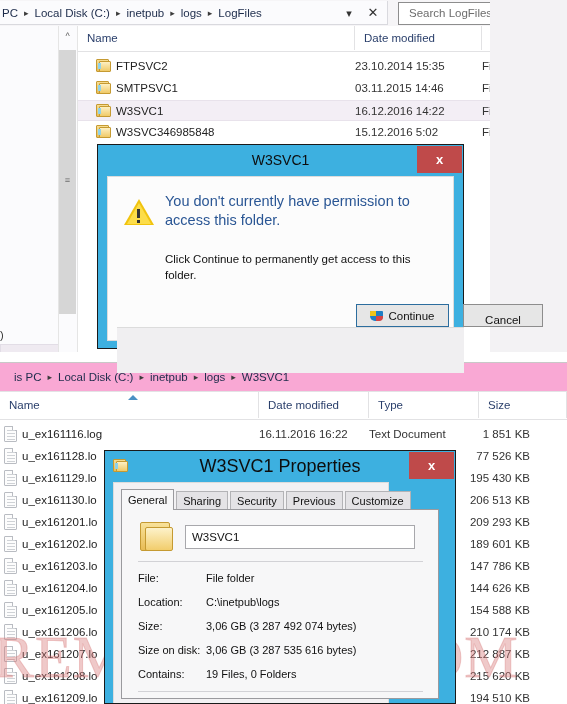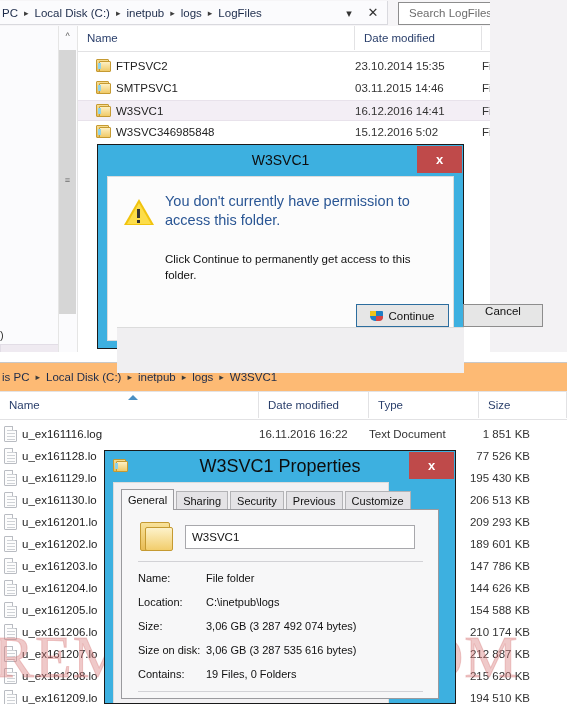--- a/index.html
+++ b/index.html
@@ -65,21 +65,21 @@
 
   
   #top-rightblank{left:490px;top:0;width:77px;height:352px;background:#f3f2f4;}
 
   
   #gap{left:0;top:352px;width:567px;height:11px;background:#ffffff;}
   #gap-line{left:0;top:362px;width:567px;height:1px;background:#c8c8c8;}
 
   
   #bottom-window{left:0;top:363px;width:567px;height:341px;background:#ffffff;overflow:hidden;}
-  #bot-addr{left:0;top:0;width:567px;height:29px;background:#fdba74;border-bottom:1px solid #e3e3e5;box-sizing:border-box;display:flex;align-items:center;padding-left:0px;}
+  #bot-addr{left:0;top:0;width:567px;height:29px;background:#f9a8d4;border-bottom:1px solid #e3e3e5;box-sizing:border-box;display:flex;align-items:center;padding-left:12px;}
   #bot-hdr{left:0;top:29px;width:567px;height:27px;background:#ffffff;border-bottom:1px solid #e2e2e4;}
   .bcolhdr{
     position:absolute;top:0;height:26px;line-height:26px;
     color:#2a3f6b;font-size:11.5px;padding-left:9px;box-sizing:border-box;
     border-right:1px solid #e2e2e4;
   }
   #bsortarrow{position:absolute;left:128px;top:3px;width:0;height:0;border-left:5px solid transparent;border-right:5px solid transparent;border-bottom:5px solid #4a90c4;}
 
   .brow{position:absolute;left:0;width:524px;height:22px;}
   .bname{position:absolute;left:22px;top:0;line-height:22px;font-size:11.5px;color:#222;white-space:nowrap;}
@@ -109,21 +109,21 @@
   #perm-body{position:absolute;left:9px;top:31px;width:347px;height:165px;background:#fcfcfc;border:1px solid #dcdcdc;box-sizing:border-box;}
   #perm-warn{position:absolute;left:16px;top:22px;width:30px;height:27px;}
   #perm-warn .tri{position:absolute;left:0;top:0;width:0;height:0;border-left:15px solid transparent;border-right:15px solid transparent;border-bottom:26px solid #f1c40f;}
   #perm-warn .tri2{position:absolute;left:3px;top:4px;width:0;height:0;border-left:12px solid transparent;border-right:12px solid transparent;border-bottom:21px solid #fcdd4a;}
   #perm-warn .bang{position:absolute;left:13px;top:10px;width:3px;height:9px;background:#333;}
   #perm-warn .dot{position:absolute;left:13px;top:21px;width:3px;height:3px;background:#333;}
   #perm-head{position:absolute;left:57px;top:15px;width:280px;color:#2a5694;font-size:14.5px;line-height:19px;}
   #perm-sub{position:absolute;left:57px;top:74px;width:275px;color:#111;font-size:11.5px;line-height:16px;}
   #perm-btnbar{position:absolute;left:9px;top:150px;width:347px;height:46px;background:#f0eff1;border-top:1px solid #dcdcdc;box-sizing:border-box;}
   #btn-continue{position:absolute;left:258px;top:159px;width:93px;height:23px;background:#e6e6e6;border:1px solid #2c6d9e;box-sizing:border-box;font-size:11.5px;color:#111;display:flex;align-items:center;justify-content:center;}
-  #btn-cancel{position:absolute;left:365px;top:159px;width:80px;height:23px;background:#e6e6e6;border:1px solid #8d8d8d;box-sizing:border-box;font-size:11.5px;color:#111;display:flex;align-items:flex-start;justify-content:center;}
+  #btn-cancel{position:absolute;left:365px;top:159px;width:80px;height:23px;background:#e6e6e6;border:1px solid #8d8d8d;box-sizing:border-box;font-size:11.5px;color:#111;display:flex;align-items:flex-end;justify-content:center;}
   .shield{display:inline-block;width:13px;height:13px;margin-right:5px;position:relative;top:2px;}
   .shield .s1{position:absolute;left:0;top:0;width:13px;height:10px;background:#1f7ec4;border-radius:1px 1px 5px 5px;}
   .shield .s2{position:absolute;left:0;top:0;width:6px;height:5px;background:#f0c419;border-radius:1px 0 0 0;}
   .shield .s3{position:absolute;left:6px;top:5px;width:7px;height:5px;background:#d64545;border-radius:0 0 4px 0;}
 
   
   #prop-dialog{left:104px;top:450px;width:352px;height:254px;background:#3db0e0;border:1px solid #1a1a1a;box-sizing:border-box;overflow:hidden;}
   #prop-title-text{position:absolute;left:0;top:0;width:350px;height:31px;line-height:31px;text-align:center;color:#0d0d0d;font-size:18px;}
   #prop-ficon{position:absolute;left:8px;top:8px;width:17px;height:15px;}
   #prop-close{position:absolute;right:1px;top:1px;width:45px;height:27px;background:#bf4a4a;color:#fff;font-size:13px;font-weight:bold;text-align:center;line-height:27px;}
@@ -200,21 +200,21 @@
         <div class="fdate">03.11.2015 14:46</div>
         <div class="ftype">Fil</div>
       </div>
       <div class="filerow sel" style="top: 74px;">
         <div class="folder-icon">
           <span class="back"></span>
           <span class="front"></span>
           <span class="tab"></span>
         </div>
         <div class="fname">W3SVC1</div>
-        <div class="fdate">16.12.2016 14:41</div>
+        <div class="fdate">16.12.2016 14:22</div>
         <div class="ftype">Fil</div>
       </div>
       <div class="filerow" style="top: 96px;">
         <div class="folder-icon">
           <span class="back"></span>
           <span class="front"></span>
           <span class="tab"></span>
         </div>
         <div class="fname">W3SVC346985848</div>
         <div class="fdate">15.12.2016 5:02</div>
@@ -415,21 +415,21 @@
         <div class="ptab">Customize</div>
       </div>
     <div id="prop-panel">
       <div id="prop-bigfolder">
         <span class="back"></span>
           <span class="front"></span>
       </div>
       <div id="prop-name">W3SVC1</div>
       <div id="prop-hr1"></div>
       <div id="prop-hr2"></div>
-    <div class="prow-lbl" style="top: 62px;">Name:</div>
+    <div class="prow-lbl" style="top: 62px;">File:</div>
         <div class="prow-val" style="top: 62px;">File folder</div>
         <div class="prow-lbl" style="top: 86px;">Location:</div>
         <div class="prow-val" style="top: 86px;">C:\inetpub\logs</div>
         <div class="prow-lbl" style="top: 110px;">Size:</div>
         <div class="prow-val" style="top: 110px;">3,06 GB (3 287 492 074 bytes)</div>
         <div class="prow-lbl" style="top: 134px;">Size on disk:</div>
         <div class="prow-val" style="top: 134px;">3,06 GB (3 287 535 616 bytes)</div>
         <div class="prow-lbl" style="top: 158px;">Contains:</div>
         <div class="prow-val" style="top: 158px;">19 Files, 0 Folders</div>
       </div>

